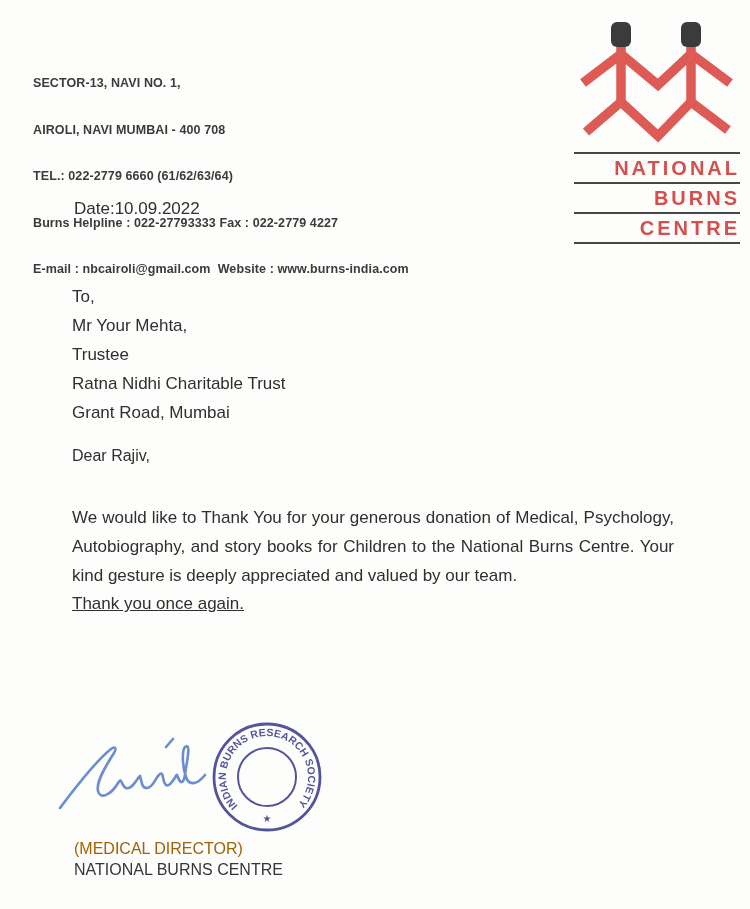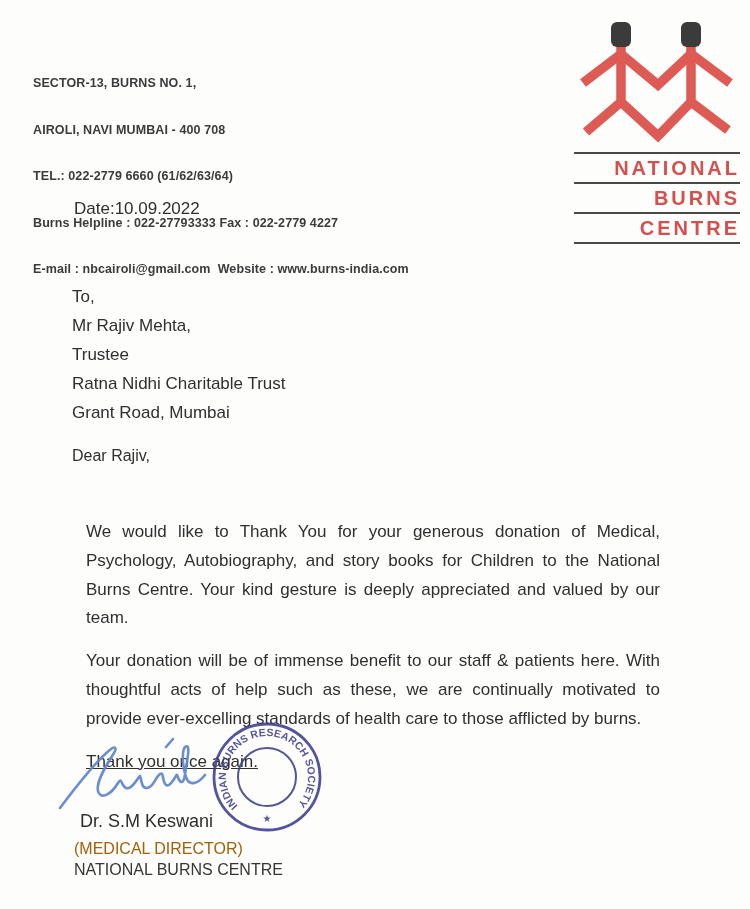--- a/index.html
+++ b/index.html
@@ -69,21 +69,21 @@
     font-size: 16px;
   }
   .body-text {
     position: absolute;
     left: 72px;
     top: 504px;
     width: 602px;
     font-size: 17px;
     line-height: 28.8px;
   }
-  .body-text p { margin: 14px; text-align: justify; }
+  .body-text p { margin: 0; text-align: justify; }
   .body-text p.closing { text-align: left; text-decoration: underline; }
 
   
   .signature-svg {
     position: absolute;
     left: 55px;
     top: 722px;
   }
   .stamp-svg {
     position: absolute;
@@ -112,21 +112,21 @@
     font-size: 16px;
     color: #363636;
   }
 </style>
 </head>
 <body>
 
 <div class="page">
 
   <div class="header-address">
-    <div>SECTOR-13, BURNS NO. 1,</div>
+    <div>SECTOR-13, NAVI NO. 1,</div>
     <div>AIROLI, NAVI MUMBAI - 400 708</div>
     <div>TEL.: 022-2779 6660 (61/62/63/64)</div>
     <div>Burns Helpline : 022-27793333 Fax : 022-2779 4227</div>
     <div>E-mail : nbcairoli@gmail.com  Website : www.burns-india.com</div>
   </div>
 
   <svg class="logo-figures" width="187" height="140" viewBox="0 0 187 140" aria-hidden="true">
     <g stroke="#dd5a55" stroke-width="9.5" fill="none" stroke-linejoin="miter" stroke-linecap="butt">
       <polyline points="20,73 58,44 95,75 128,44 167,73"></polyline>
       <polyline points="23,122 58,92 95,126 128,92 165,120"></polyline>
@@ -140,48 +140,46 @@
   <div class="logo-textbox">
     <div class="logo-row">NATIONAL</div>
     <div class="logo-row">BURNS</div>
     <div class="logo-row">CENTRE</div>
   </div>
 
   <div class="date-line">Date:10.09.2022</div>
 
   <div class="recipient">
     <div>To,</div>
-    <div>Mr Rajiv Mehta,</div>
+    <div>Mr Your Mehta,</div>
     <div>Trustee</div>
     <div>Ratna Nidhi Charitable Trust</div>
     <div>Grant Road, Mumbai</div>
   </div>
 
   <div class="salutation">Dear Rajiv,</div>
 
   <div class="body-text">
     <p>We would like to Thank You for your generous donation of Medical, Psychology, Autobiography, and story books for Children to the National Burns Centre. Your kind gesture is deeply appreciated and valued by our team.</p>
-    <p>Your donation will be of immense benefit to our staff &amp; patients here. With thoughtful acts of help such as these, we are continually motivated to provide ever-excelling standards of health care to those afflicted by burns.</p>
     <p class="closing">Thank you once again.</p>
   </div>
 
   <svg class="signature-svg" width="185" height="105" viewBox="0 0 185 105" aria-hidden="true">
     <g stroke="#6288cc" stroke-width="2.6" fill="none" stroke-linecap="round" stroke-linejoin="round" opacity="0.95">
       <path d="M5,86 C20,66 42,38 56,27 C60,24 62,26 59,31 C50,45 41,60 43,69 C45,78 56,73 63,61 C67,54 66,64 71,66 C77,68 81,58 85,54 C87,59 86,66 92,66 C98,66 100,56 105,52 C109,49 107,60 111,63 C114,65 118,59 121,54 C123,50 122,58 126,60 C130,61 130,50 132,40 C134,28 134,22 130,25 C127,28 127,44 131,55 C134,64 142,63 150,53"></path>
       <path d="M111,25 L118,17"></path>
     </g>
   </svg>
 
   <svg class="stamp-svg" width="130" height="130" viewBox="0 0 130 130" aria-hidden="true">
     <circle cx="65" cy="65" r="53" fill="none" stroke="#3c3c8e" stroke-width="2.8"></circle>
     <circle cx="65" cy="65" r="29" fill="none" stroke="#3c3c8e" stroke-width="2"></circle>
     <path id="stampArc" d="M 36,94 A 41,41 0 1 1 94,94" fill="none"></path>
     <text font-size="10.5" font-weight="bold" fill="#3c3c8e" letter-spacing="1.5" font-family="Liberation Sans, sans-serif">
       <textPath href="#stampArc" startOffset="0" textLength="192">INDIAN BURNS RESEARCH SOCIETY</textPath>
     </text>
     <text x="65" y="110" text-anchor="middle" font-size="10" fill="#3c3c8e">★</text>
   </svg>
 
-  <div class="signatory">Dr. S.M Keswani</div>
   <div class="sig-title">(MEDICAL DIRECTOR)</div>
   <div class="sig-org">NATIONAL BURNS CENTRE</div>
 
 </div>
 
 </body></html>

